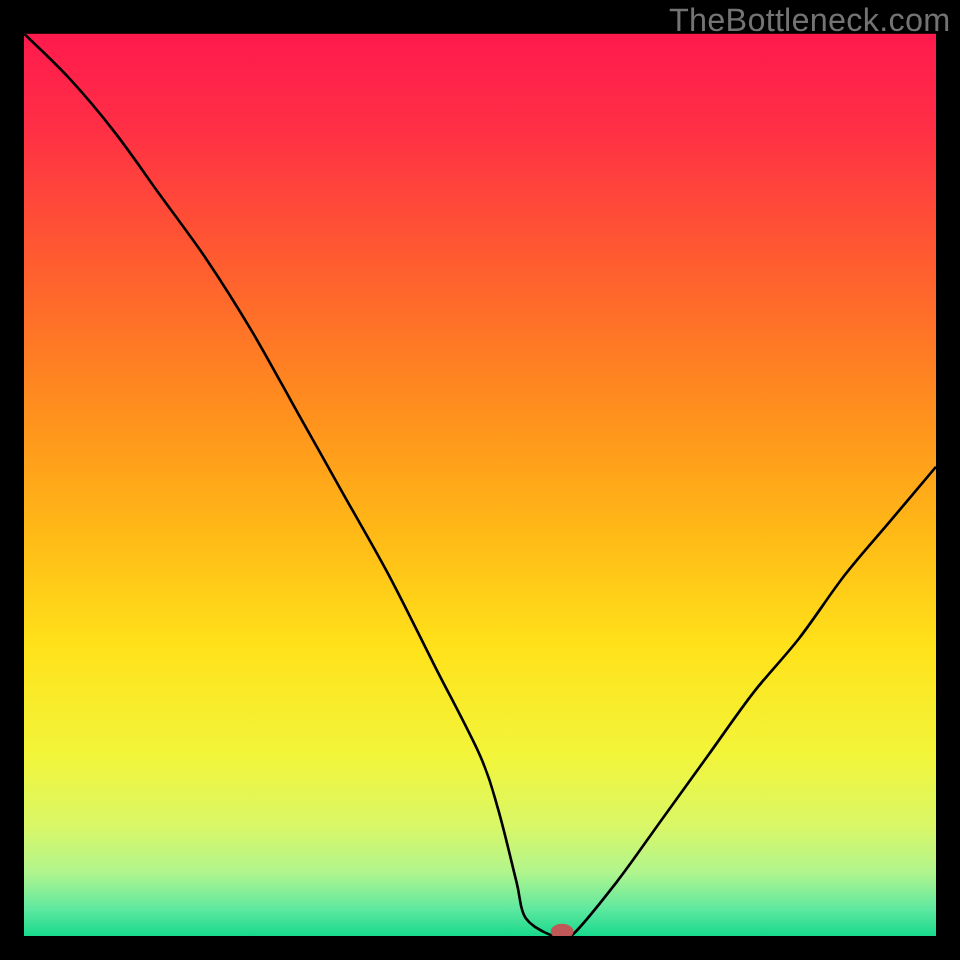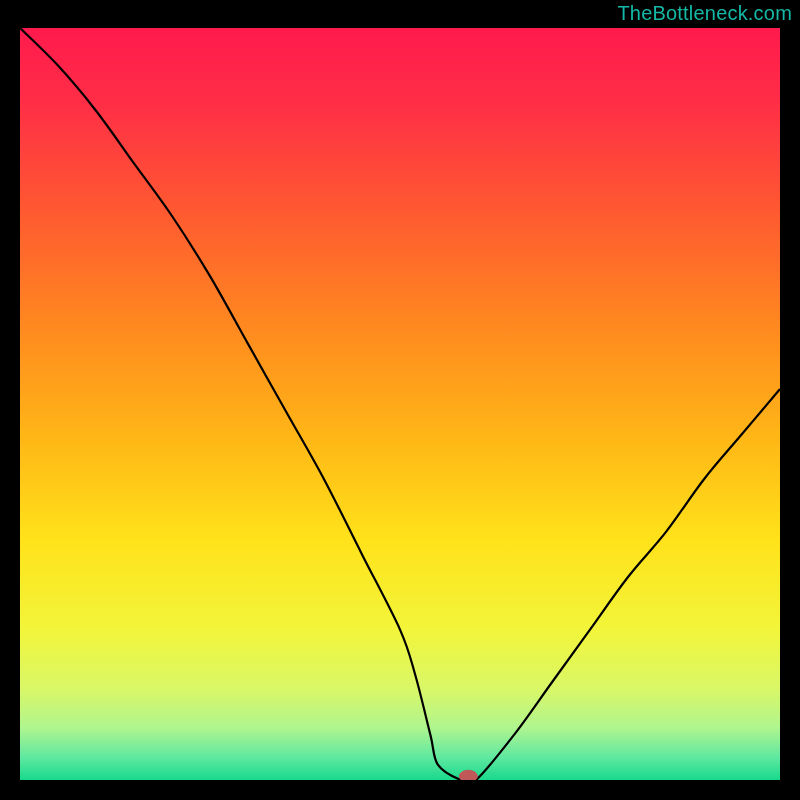--- a/index.html
+++ b/index.html
@@ -14,22 +14,22 @@
   .frame {
     position: relative;
     width: 800px;
     height: 800px;
     background: #000;
   }
   .watermark {
     position: absolute;
     top: 2px;
     right: 8px;
-    color: #14b8a6;
-    font-size: 20px;
+    color: #737373;
+    font-size: 27px;
     font-weight: 500;
     letter-spacing: 0.2px;
     z-index: 10;
   }
   .plot-wrapper {
     position: absolute;
     left: 20px;
     top: 28px;
     width: 760px;
     height: 752px;

